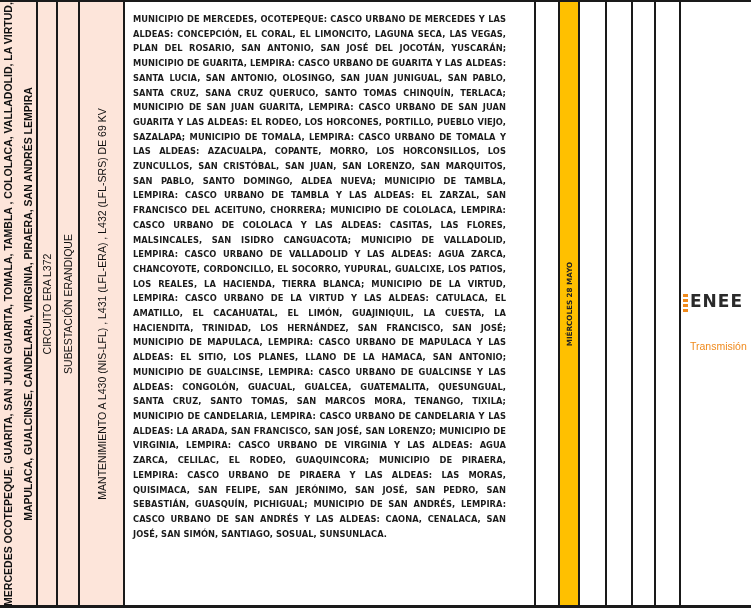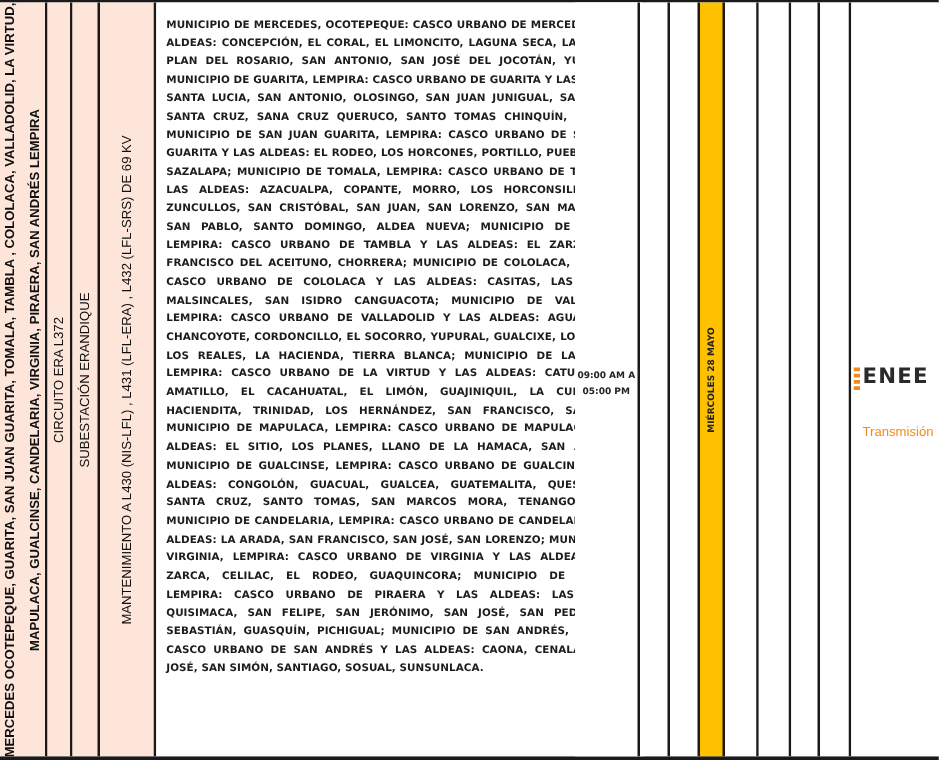--- a/index.html
+++ b/index.html
@@ -42,26 +42,20 @@
   </div>
 
   <div class="col peach" style="left:80px;width:45px;">
     <div class="vert vert-text">MANTENIMIENTO A L430 (NIS-LFL) , L431 (LFL-ERA) , L432 (LFL-SRS) DE 69 KV</div>
   </div>
 
   <div class="col white" style="left:125px;width:391px;font-weight:bold;">
     <div class="desc">MUNICIPIO DE MERCEDES, OCOTEPEQUE: CASCO URBANO DE MERCEDES Y LAS ALDEAS: CONCEPCIÓN, EL CORAL, EL LIMONCITO, LAGUNA SECA, LAS VEGAS, PLAN DEL ROSARIO, SAN ANTONIO, SAN JOSÉ DEL JOCOTÁN, YUSCARÁN; MUNICIPIO DE GUARITA, LEMPIRA: CASCO URBANO DE GUARITA Y LAS ALDEAS: SANTA LUCIA, SAN ANTONIO, OLOSINGO, SAN JUAN JUNIGUAL, SAN PABLO, SANTA CRUZ, SANA CRUZ QUERUCO, SANTO TOMAS CHINQUÍN, TERLACA; MUNICIPIO DE SAN JUAN GUARITA, LEMPIRA: CASCO URBANO DE SAN JUAN GUARITA Y LAS ALDEAS: EL RODEO, LOS HORCONES, PORTILLO, PUEBLO VIEJO, SAZALAPA; MUNICIPIO DE TOMALA, LEMPIRA: CASCO URBANO DE TOMALA Y LAS ALDEAS: AZACUALPA, COPANTE, MORRO, LOS HORCONSILLOS, LOS ZUNCULLOS, SAN CRISTÓBAL, SAN JUAN, SAN LORENZO, SAN MARQUITOS, SAN PABLO, SANTO DOMINGO, ALDEA NUEVA; MUNICIPIO DE TAMBLA, LEMPIRA: CASCO URBANO DE TAMBLA Y LAS ALDEAS: EL ZARZAL, SAN FRANCISCO DEL ACEITUNO, CHORRERA; MUNICIPIO DE COLOLACA, LEMPIRA: CASCO URBANO DE COLOLACA Y LAS ALDEAS: CASITAS, LAS FLORES, MALSINCALES, SAN ISIDRO CANGUACOTA; MUNICIPIO DE VALLADOLID, LEMPIRA: CASCO URBANO DE VALLADOLID Y LAS ALDEAS: AGUA ZARCA, CHANCOYOTE, CORDONCILLO, EL SOCORRO, YUPURAL, GUALCIXE, LOS PATIOS, LOS REALES, LA HACIENDA, TIERRA BLANCA; MUNICIPIO DE LA VIRTUD, LEMPIRA: CASCO URBANO DE LA VIRTUD Y LAS ALDEAS: CATULACA, EL AMATILLO, EL CACAHUATAL, EL LIMÓN, GUAJINIQUIL, LA CUESTA, LA HACIENDITA, TRINIDAD, LOS HERNÁNDEZ, SAN FRANCISCO, SAN JOSÉ; MUNICIPIO DE MAPULACA, LEMPIRA: CASCO URBANO DE MAPULACA Y LAS ALDEAS: EL SITIO, LOS PLANES, LLANO DE LA HAMACA, SAN ANTONIO; MUNICIPIO DE GUALCINSE, LEMPIRA: CASCO URBANO DE GUALCINSE Y LAS ALDEAS: CONGOLÓN, GUACUAL, GUALCEA, GUATEMALITA, QUESUNGUAL, SANTA CRUZ, SANTO TOMAS, SAN MARCOS MORA, TENANGO, TIXILA; MUNICIPIO DE CANDELARIA, LEMPIRA: CASCO URBANO DE CANDELARIA Y LAS ALDEAS: LA ARADA, SAN FRANCISCO, SAN JOSÉ, SAN LORENZO; MUNICIPIO DE VIRGINIA, LEMPIRA: CASCO URBANO DE VIRGINIA Y LAS ALDEAS: AGUA ZARCA, CELILAC, EL RODEO, GUAQUINCORA; MUNICIPIO DE PIRAERA, LEMPIRA: CASCO URBANO DE PIRAERA Y LAS ALDEAS: LAS MORAS, QUISIMACA, SAN FELIPE, SAN JERÓNIMO, SAN JOSÉ, SAN PEDRO, SAN SEBASTIÁN, GUASQUÍN, PICHIGUAL; MUNICIPIO DE SAN ANDRÉS, LEMPIRA: CASCO URBANO DE SAN ANDRÉS Y LAS ALDEAS: CAONA, CENALACA, SAN JOSÉ, SAN SIMÓN, SANTIAGO, SOSUAL, SUNSUNLACA.</div>
   </div>
 
-  <div class="col white" style="left:460px;width:52px;">
-    <div class="time">
-      <div>09:00 AM A</div>
-      <div>05:00 PM</div>
-    </div>
-  </div>
 
   <div class="col white" style="left:512px;width:24px;"></div>
   <div class="col white" style="left:536px;width:24px;"></div>
 
   <div class="col yellow" style="left:560px;width:20px;">
     <div class="vert date">MIÉRCOLES 28 MAYO</div>
   </div>
 
   <div class="col white" style="left:580px;width:27px;"></div>
   <div class="col white" style="left:607px;width:26px;"></div>

